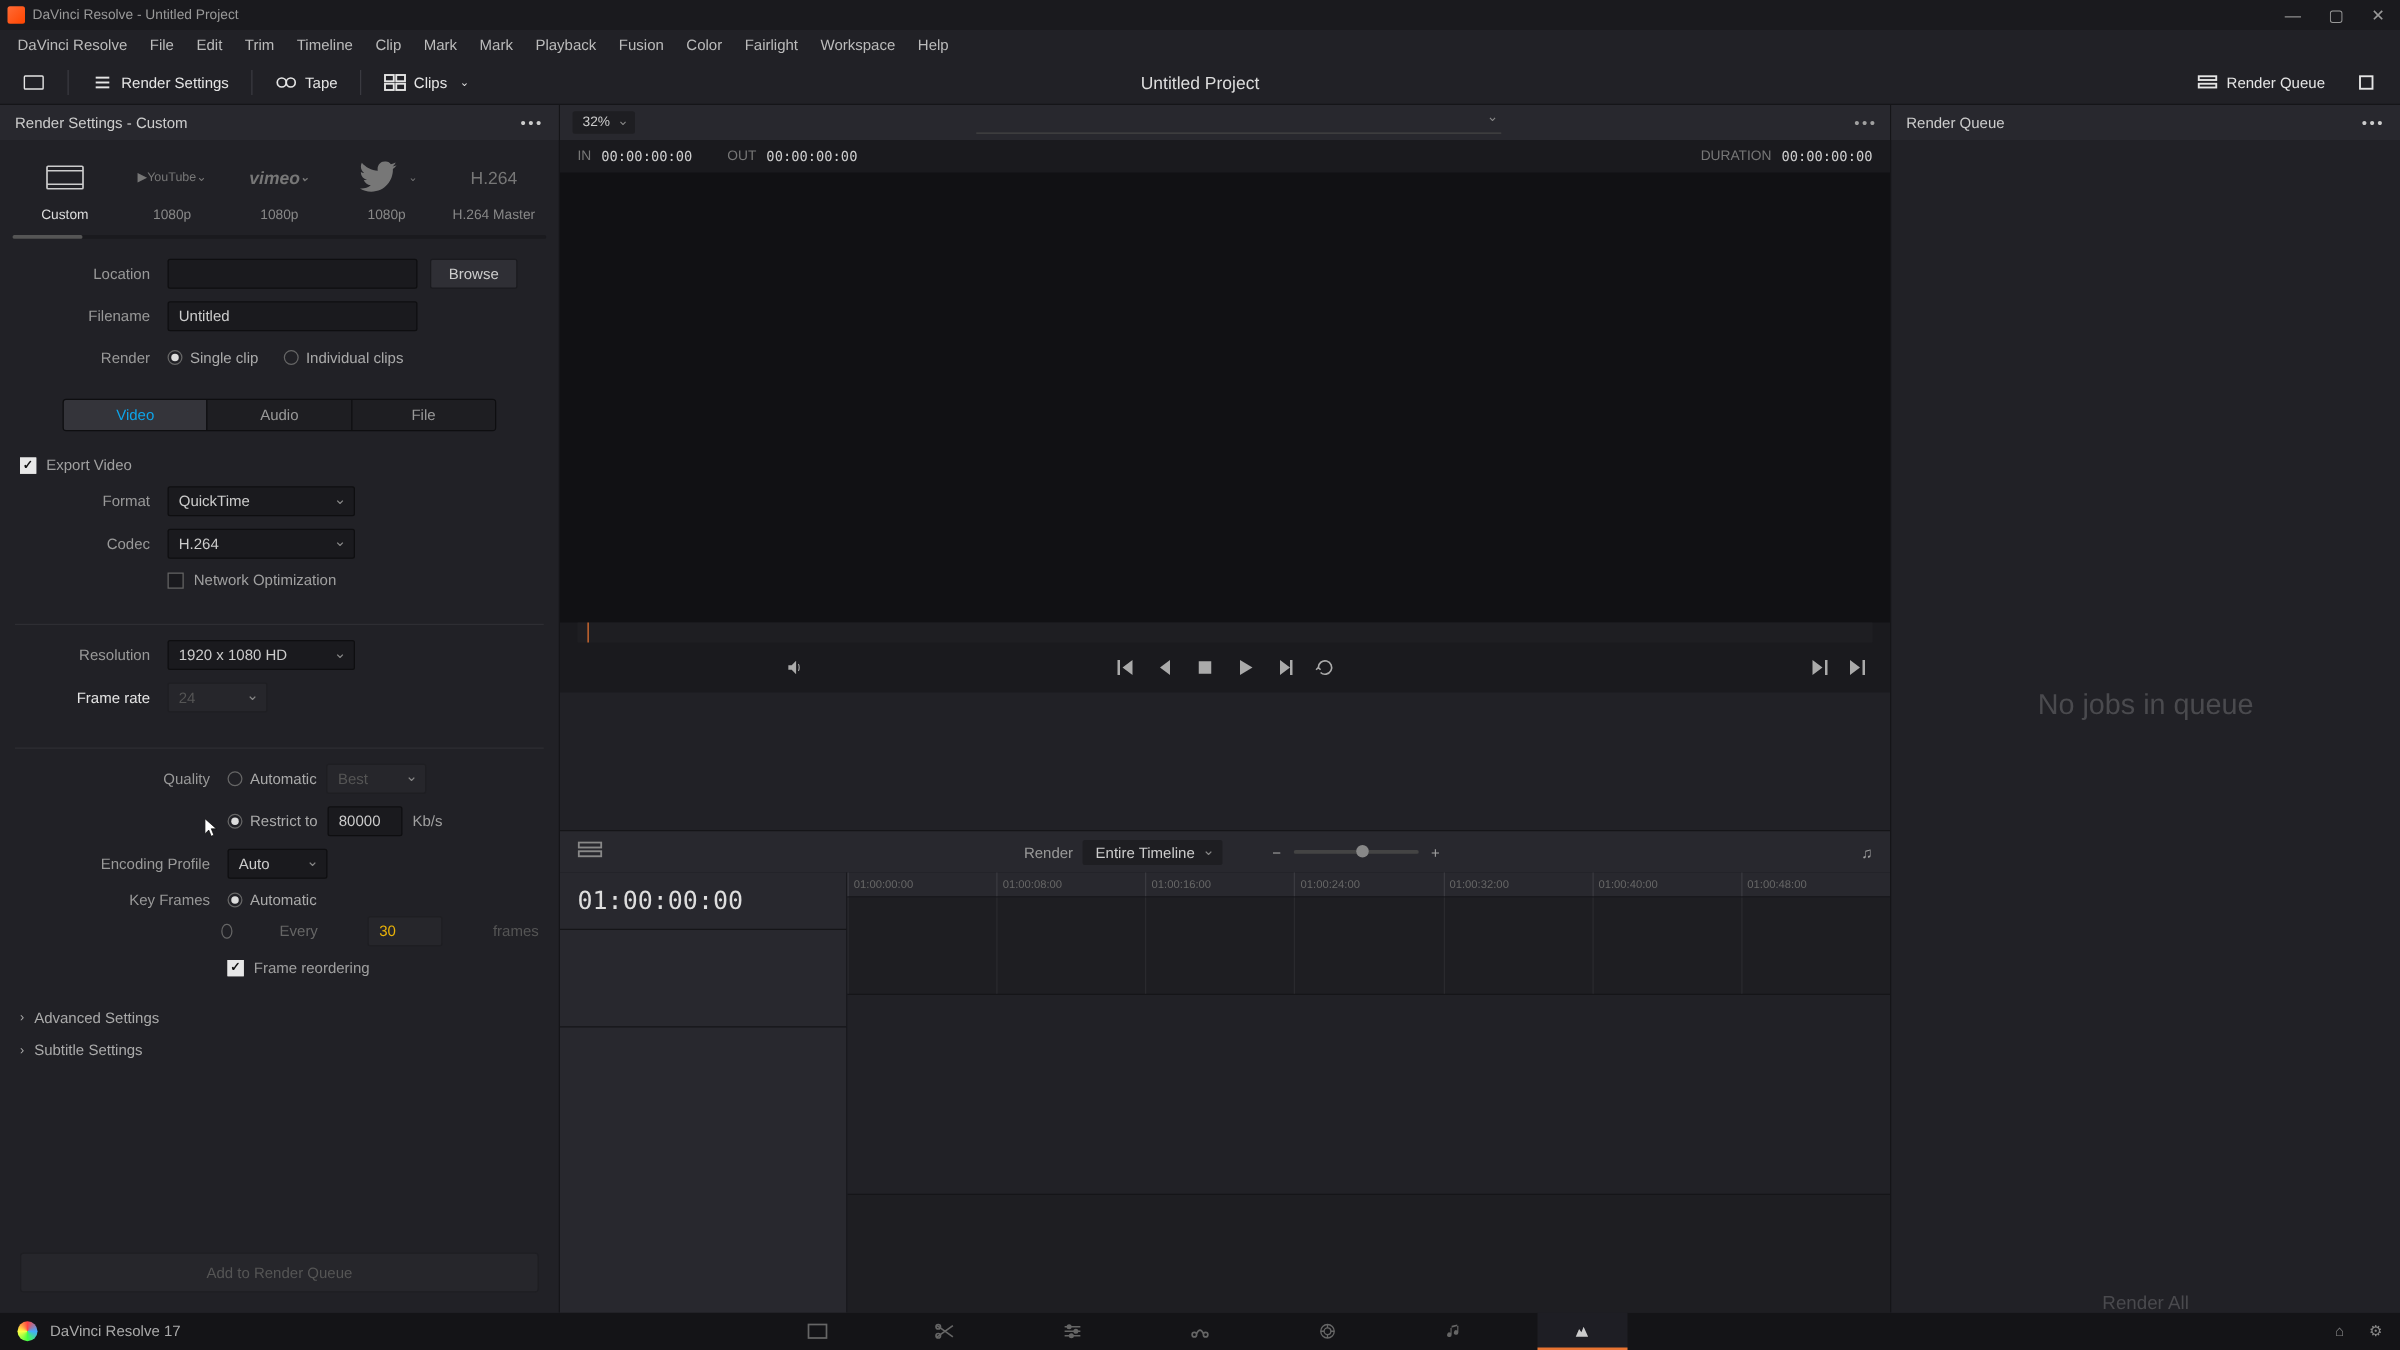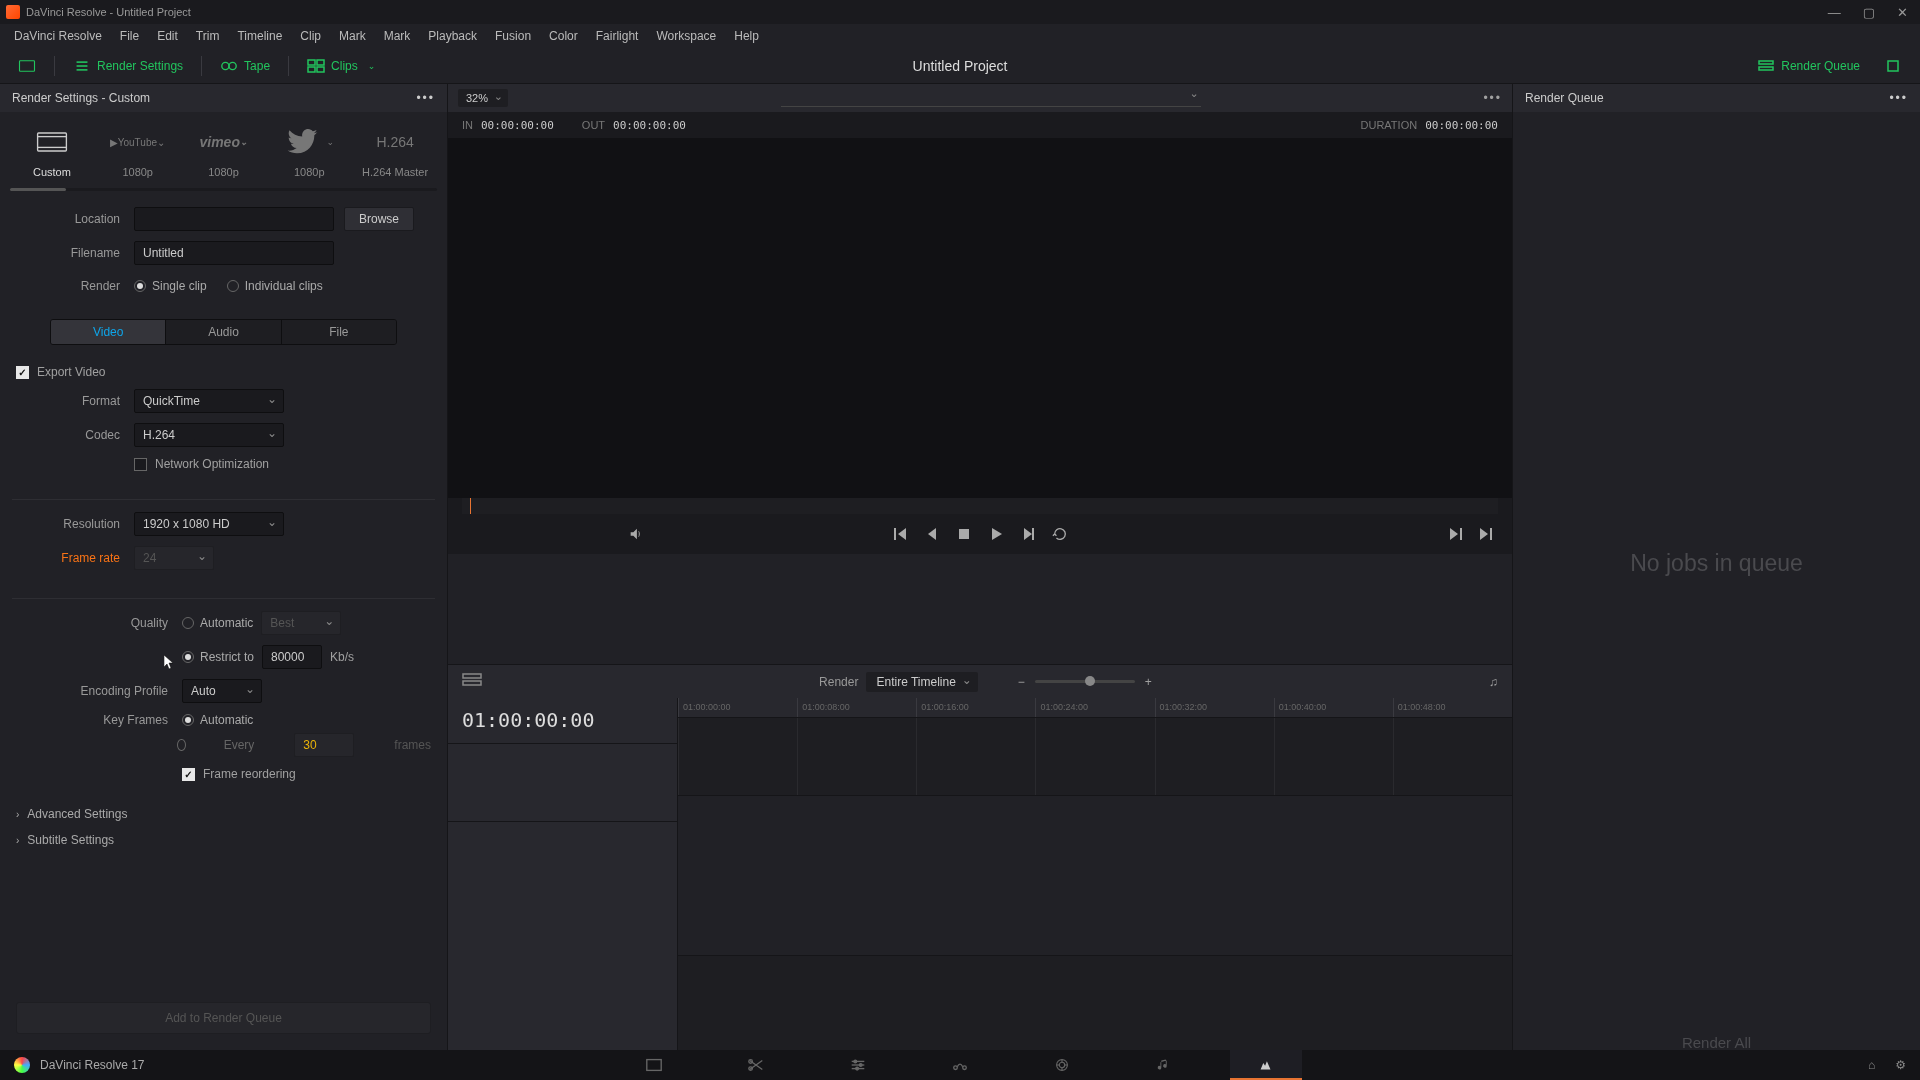--- a/index.html
+++ b/index.html
@@ -11,21 +11,21 @@
 .titlebar .win-controls { margin-left: auto; display: flex; gap: 22px; font-size: 13px; padding-right: 6px; }
 .titlebar .win-controls span { cursor: pointer; }
 
 
 .menubar { height: 24px; background: #212126; display: flex; align-items: center; padding: 0 6px; gap: 2px; }
 .menubar .item { padding: 2px 8px; color: #bbb; font-size: 12px; cursor: pointer; }
 
 
 .toolbar { height: 36px; background: #212126; display: flex; align-items: center; padding: 0 10px; border-bottom: 1px solid #151518; position: relative; }
 .tool-left { display: flex; align-items: center; gap: 10px; }
-.tool-btn { display: flex; align-items: center; gap: 6px; padding: 4px 8px; color: #22c55e; cursor: pointer; }
+.tool-btn { display: flex; align-items: center; gap: 6px; padding: 4px 8px; color: #e5e5e5; cursor: pointer; }
 .tool-btn svg { width: 18px; height: 14px; }
 .tool-divider { width: 1px; height: 20px; background: #3a3a40; }
 .tool-center { position: absolute; left: 50%; transform: translateX(-50%); color: #ddd; font-size: 14px; font-weight: 500; }
 .tool-right { margin-left: auto; display: flex; align-items: center; gap: 8px; }
 
 
 .main { display: flex; height: calc(100% - 24px - 24px - 36px - 30px); }
 .left-panel { width: 448px; background: #212126; border-right: 1px solid #151518; display: flex; flex-direction: column; }
 .center-panel { flex: 1; display: flex; flex-direction: column; background: #1a1a1e; }
 .right-panel { width: 408px; background: #212126; border-left: 1px solid #151518; }
@@ -310,21 +310,21 @@
         <span>Network Optimization</span>
       </div>
     </div>
     <div class="divider-line"></div>
     <div class="form-section" style="padding-top:4px;">
       <div class="form-row">
         <span class="form-label">Resolution</span>
         <div class="select">1920 x 1080 HD</div>
       </div>
       <div class="form-row">
-        <span class="form-label" style="color:#f97316;">Frame rate</span>
+        <span class="form-label" style="color:#e5e5e5;">Frame rate</span>
         <div class="select small disabled">24</div>
       </div>
     </div>
     <div class="divider-line"></div>
     <div class="form-section" style="padding-top:4px;margin-left:48px;">
       <div class="form-row">
         <span class="form-label">Quality</span>
         <span class="radio"></span>
         <span class="radio-label" style="margin-right:8px;">Automatic</span>
         <div class="select small disabled">Best</div>

